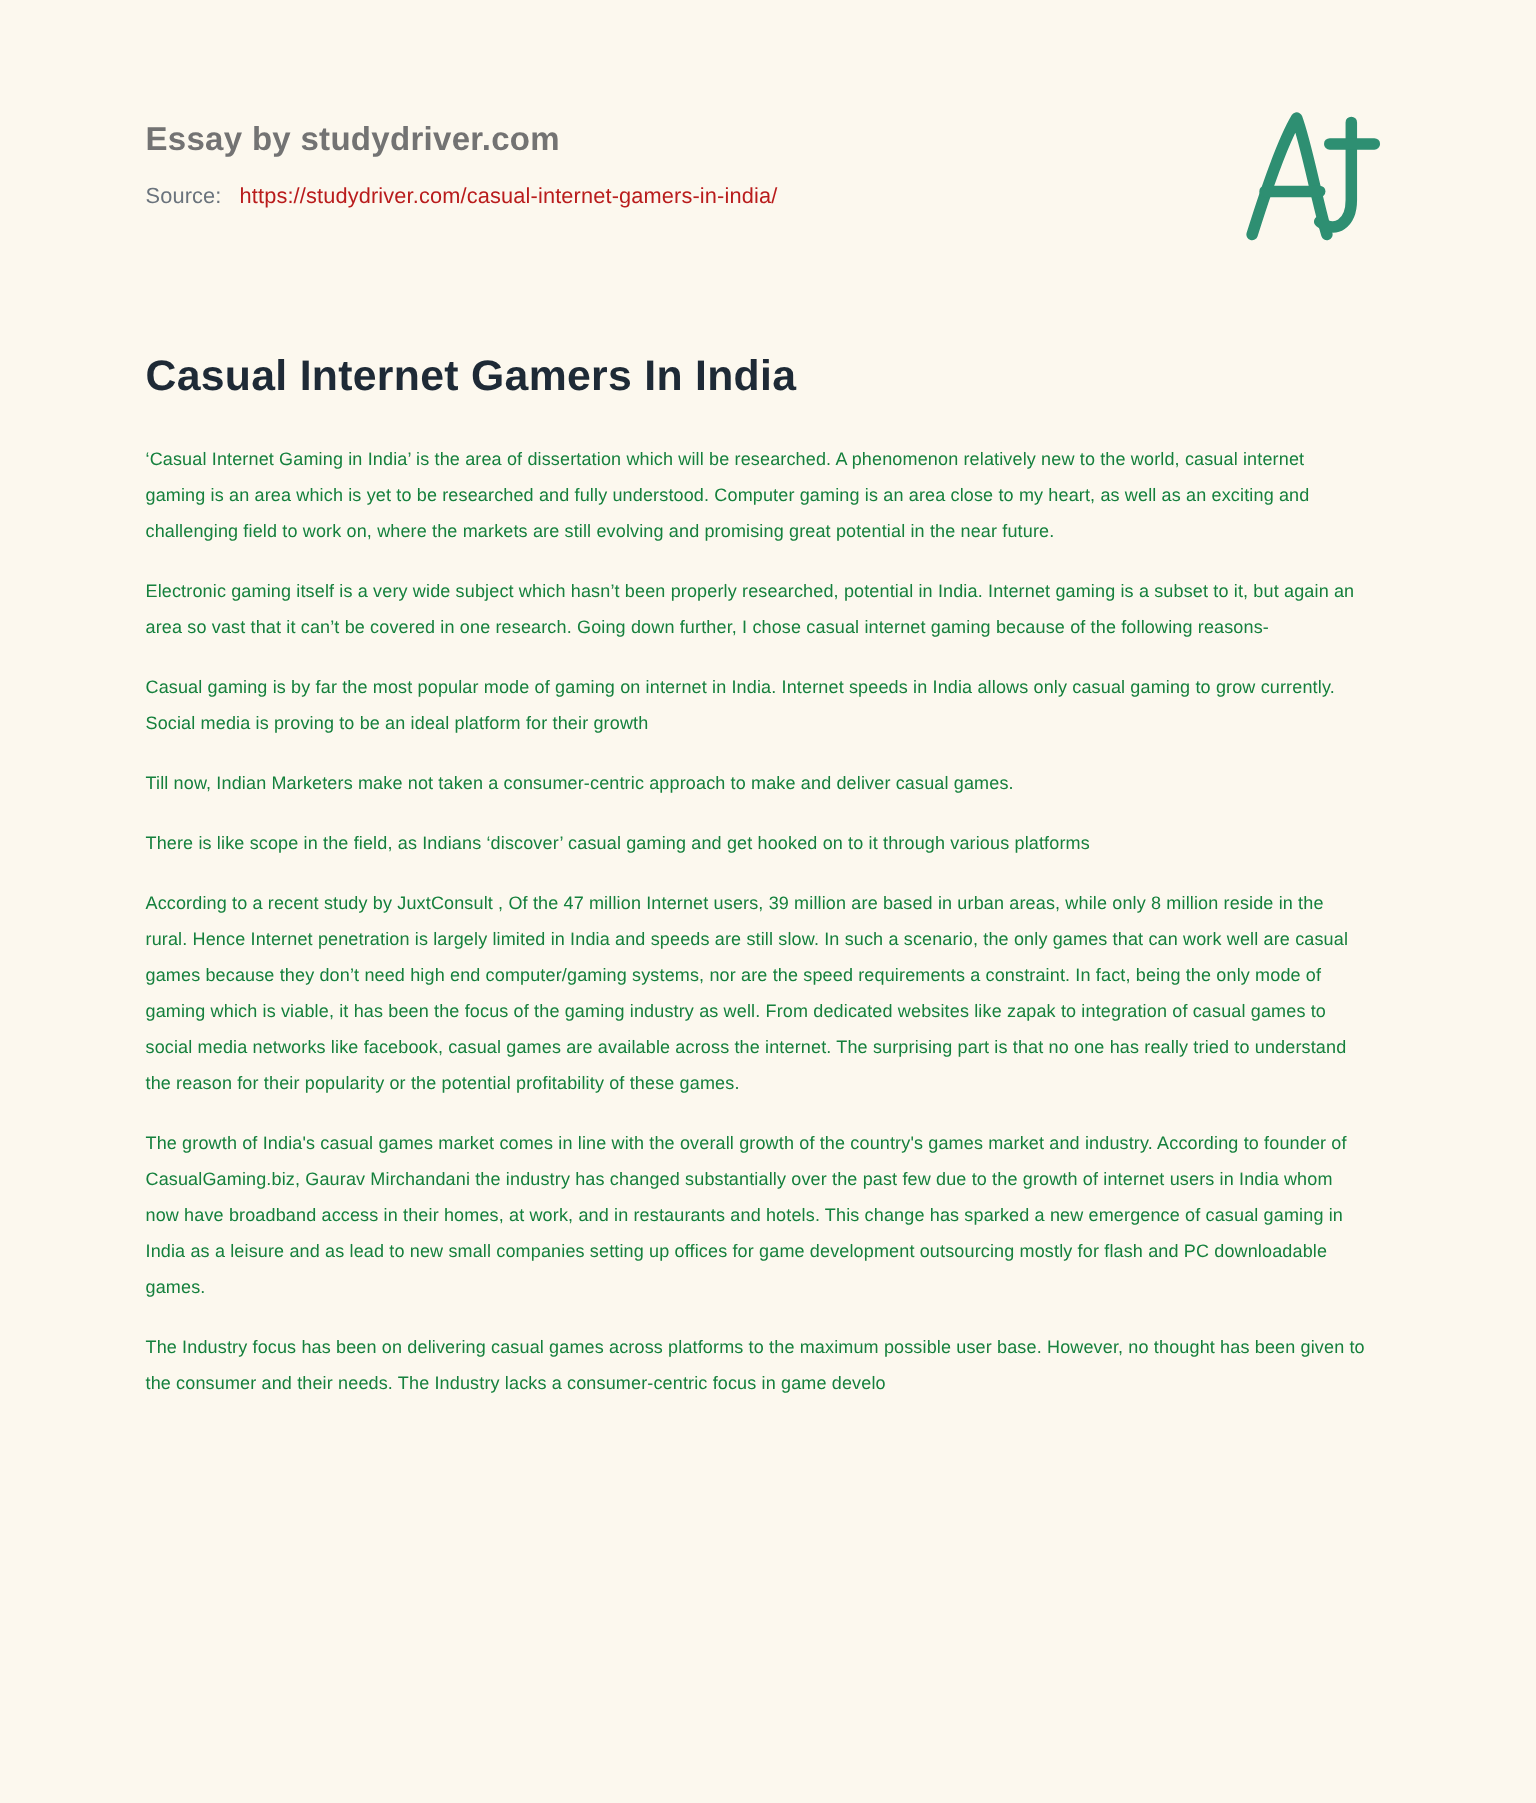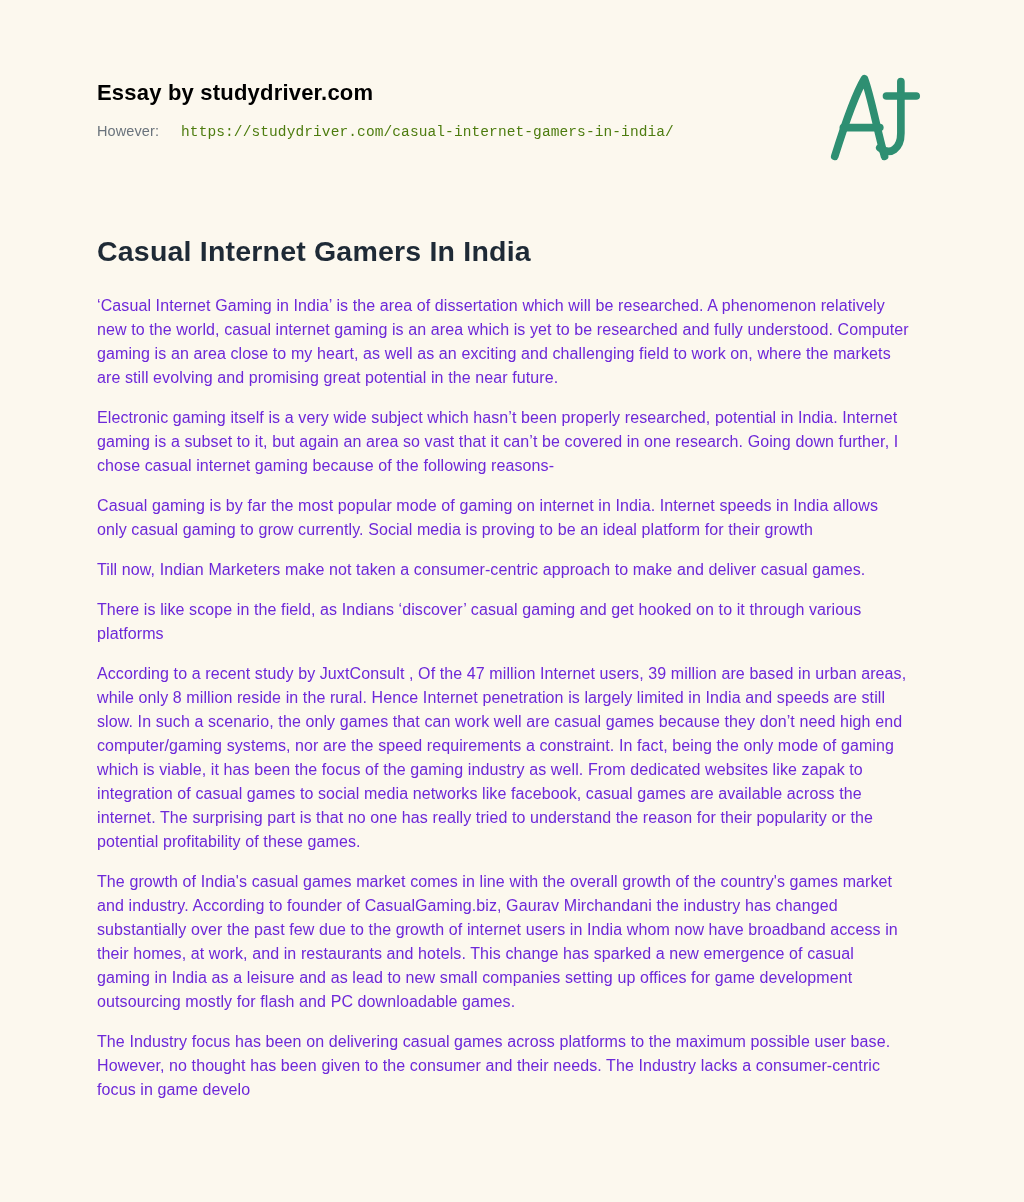--- a/index.html
+++ b/index.html
@@ -18,68 +18,67 @@
   }
   .header {
     display: flex;
     justify-content: space-between;
     align-items: flex-start;
   }
   .brand-title {
     margin: 2px 0 0 0;
     font-size: 22px;
     font-weight: 700;
-    color: #000000;
+    color: #737373;
     letter-spacing: 0.2px;
   }
   .source-line {
     margin-top: 17px;
     font-size: 14.5px;
     letter-spacing: 0.1px;
   }
   .source-label { color: #6A737C; }
   .source-url {
-    color: #4d7c0f;
+    color: #b91c1c;
     text-decoration: none;
-    margin-left: 22px;
-    font-family: Liberation Mono, monospace;
+    margin-left: 12px;
   }
   .logo {
     margin-top: -6px;
     margin-right: 4px;
     width: 96px;
     height: 92px;
     flex: 0 0 auto;
   }
   .article-title {
     margin: 70px 0 26px 0;
     font-size: 28.5px;
     font-weight: 700;
     color: #1E2A36;
     letter-spacing: 0.2px;
     line-height: 34px;
   }
   .article p {
     margin: 0 16px 16px 0;
-    font-size: 16px;
+    font-size: 12px;
     line-height: 24px;
-    color: #6d28d9;
+    color: #15803d;
     letter-spacing: 0.1px;
   }
 </style>
 </head>
 <body>
 
 <div class="page">
 
   <header class="header">
     <div class="header-left">
       <h2 class="brand-title">Essay by studydriver.com</h2>
       <div class="source-line">
-        <span class="source-label">However:</span><a class="source-url" href="#">https://studydriver.com/casual-internet-gamers-in-india/</a>
+        <span class="source-label">Source:</span><a class="source-url" href="#">https://studydriver.com/casual-internet-gamers-in-india/</a>
       </div>
     </div>
     <div class="logo">
       <svg width="96" height="92" viewBox="0 0 100 96" xmlns="http://www.w3.org/2000/svg">
         <g fill="none" stroke="#2E8F72" stroke-width="8" stroke-linecap="round" stroke-linejoin="round">
           <path d="M8 88 C 18 56 30 22 39 7 C 46 26 52 60 60 88"></path>
           <path d="M17 58 L 55 58"></path>
           <path d="M77 10 L 77 64 C 77 80 66 88 55 79"></path>
           <path d="M62 25 L 93 25"></path>
         </g>

